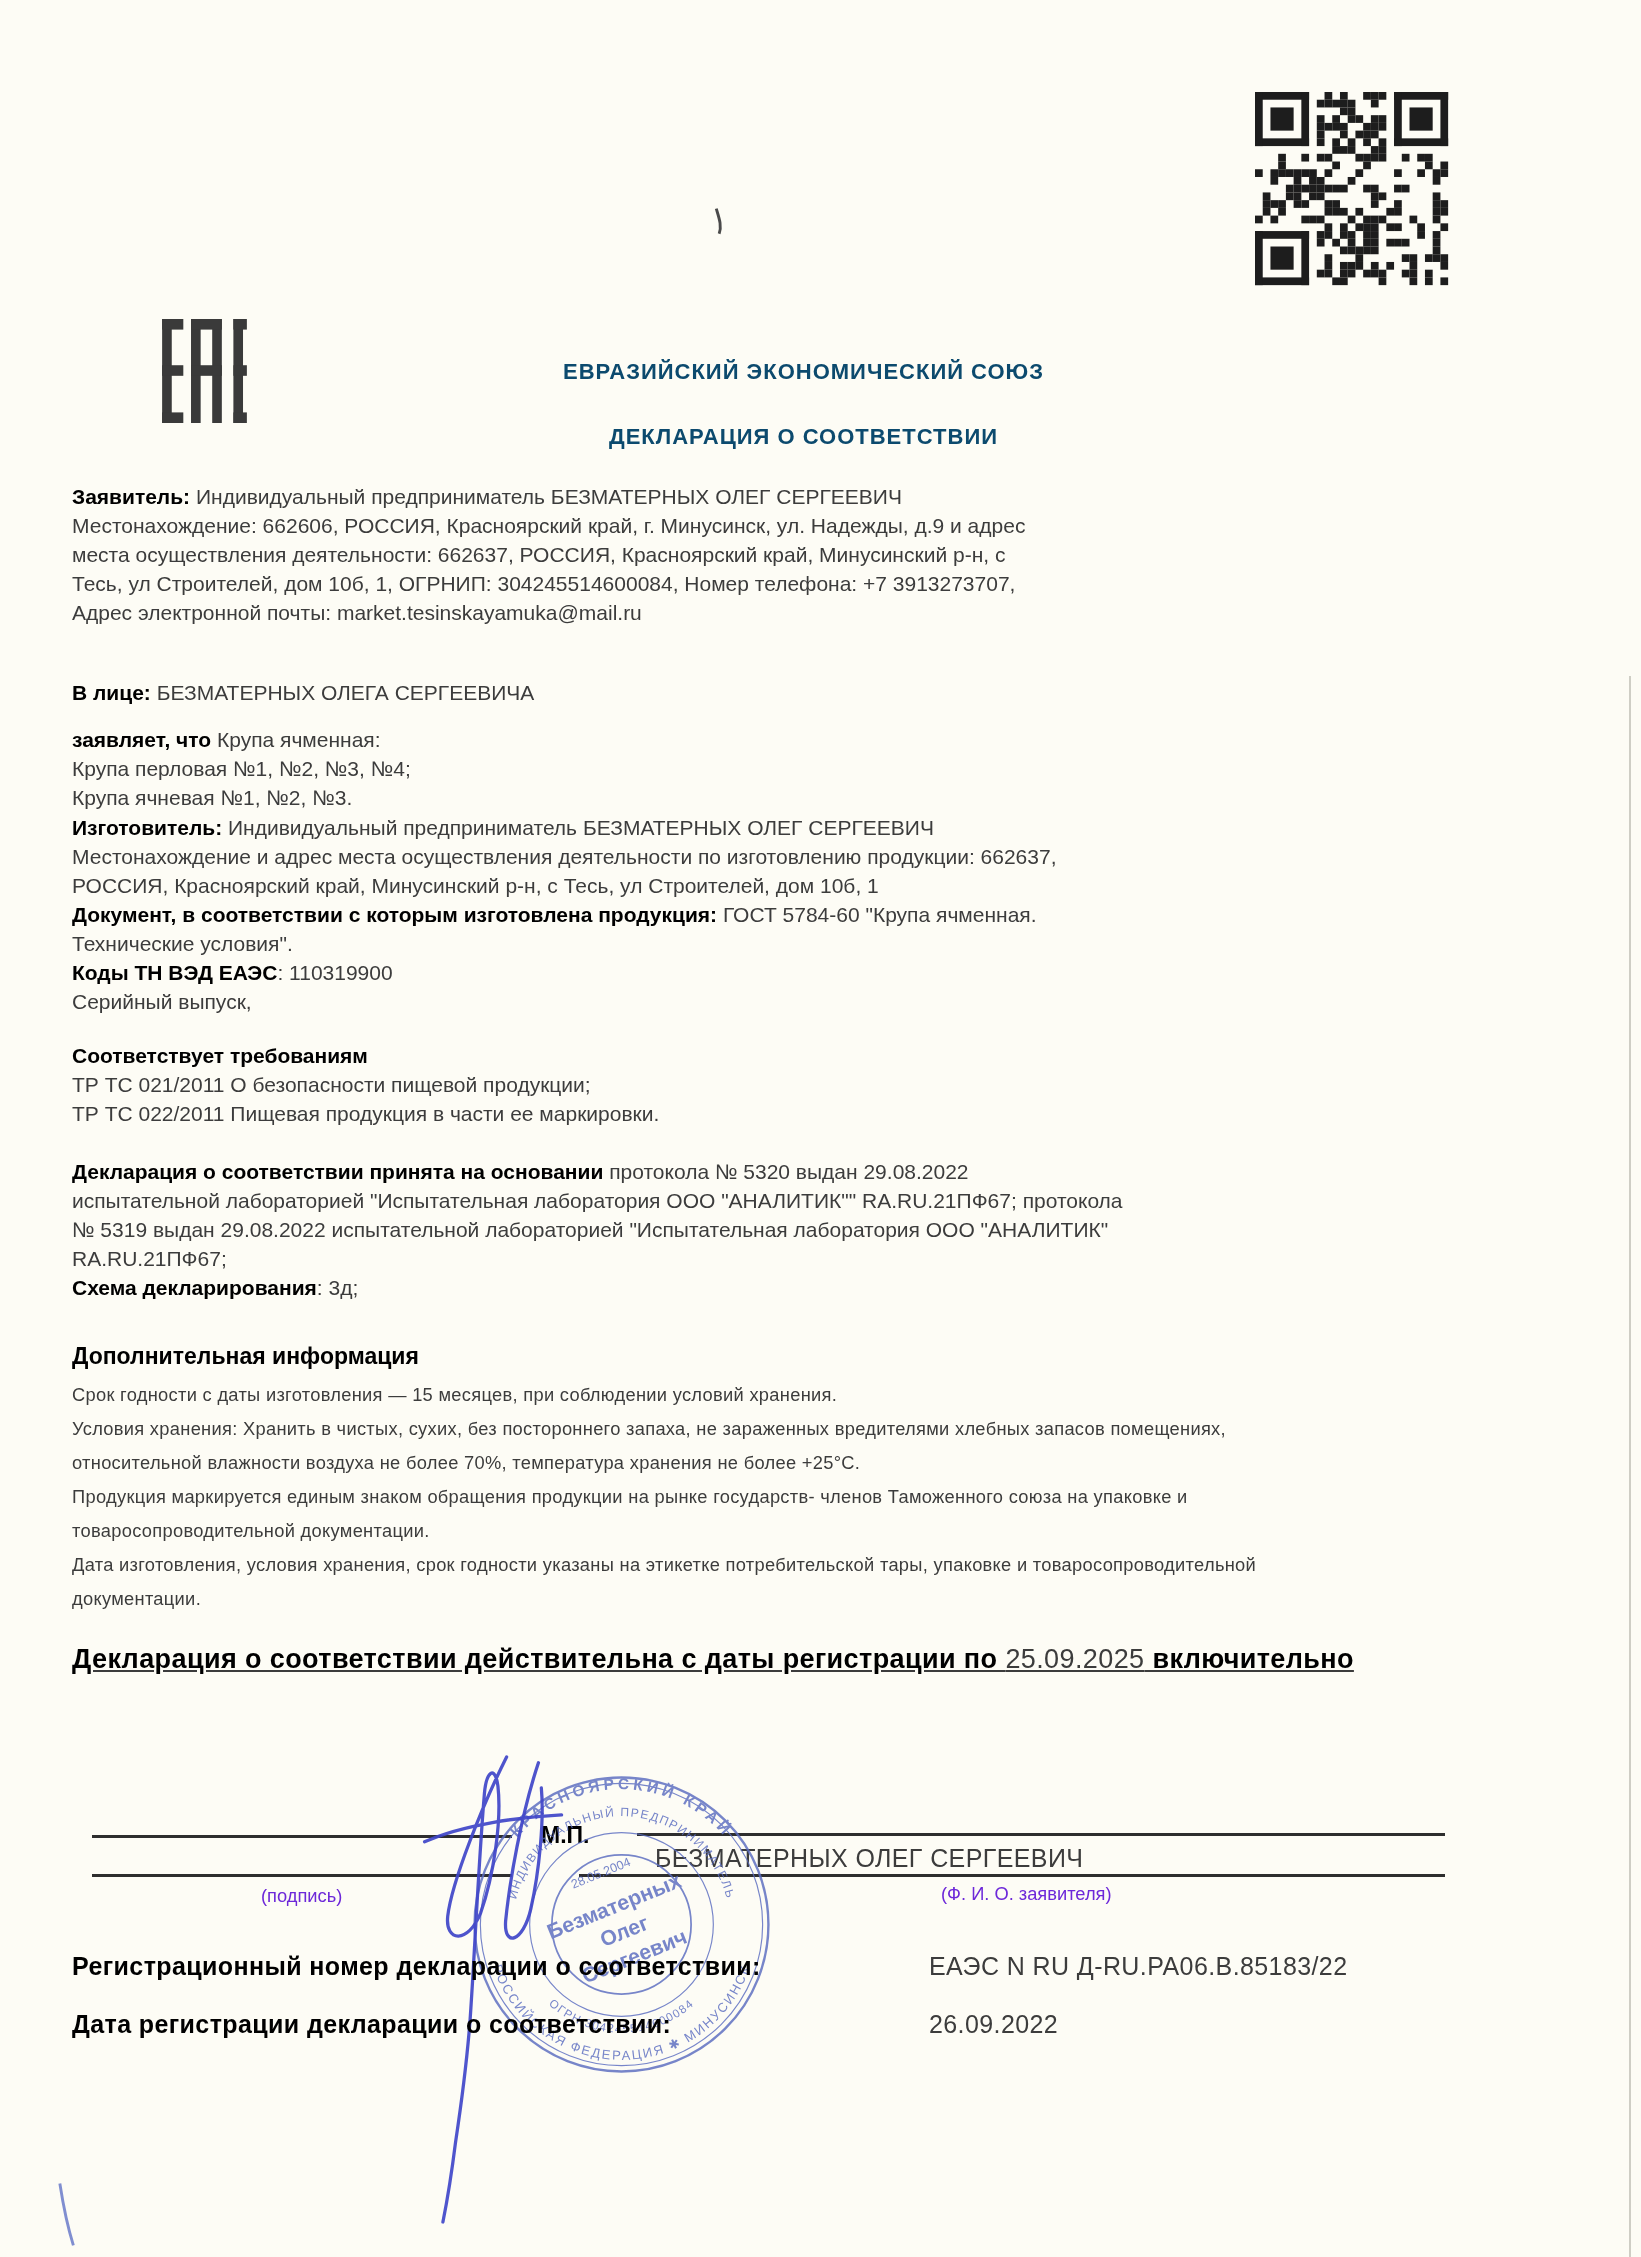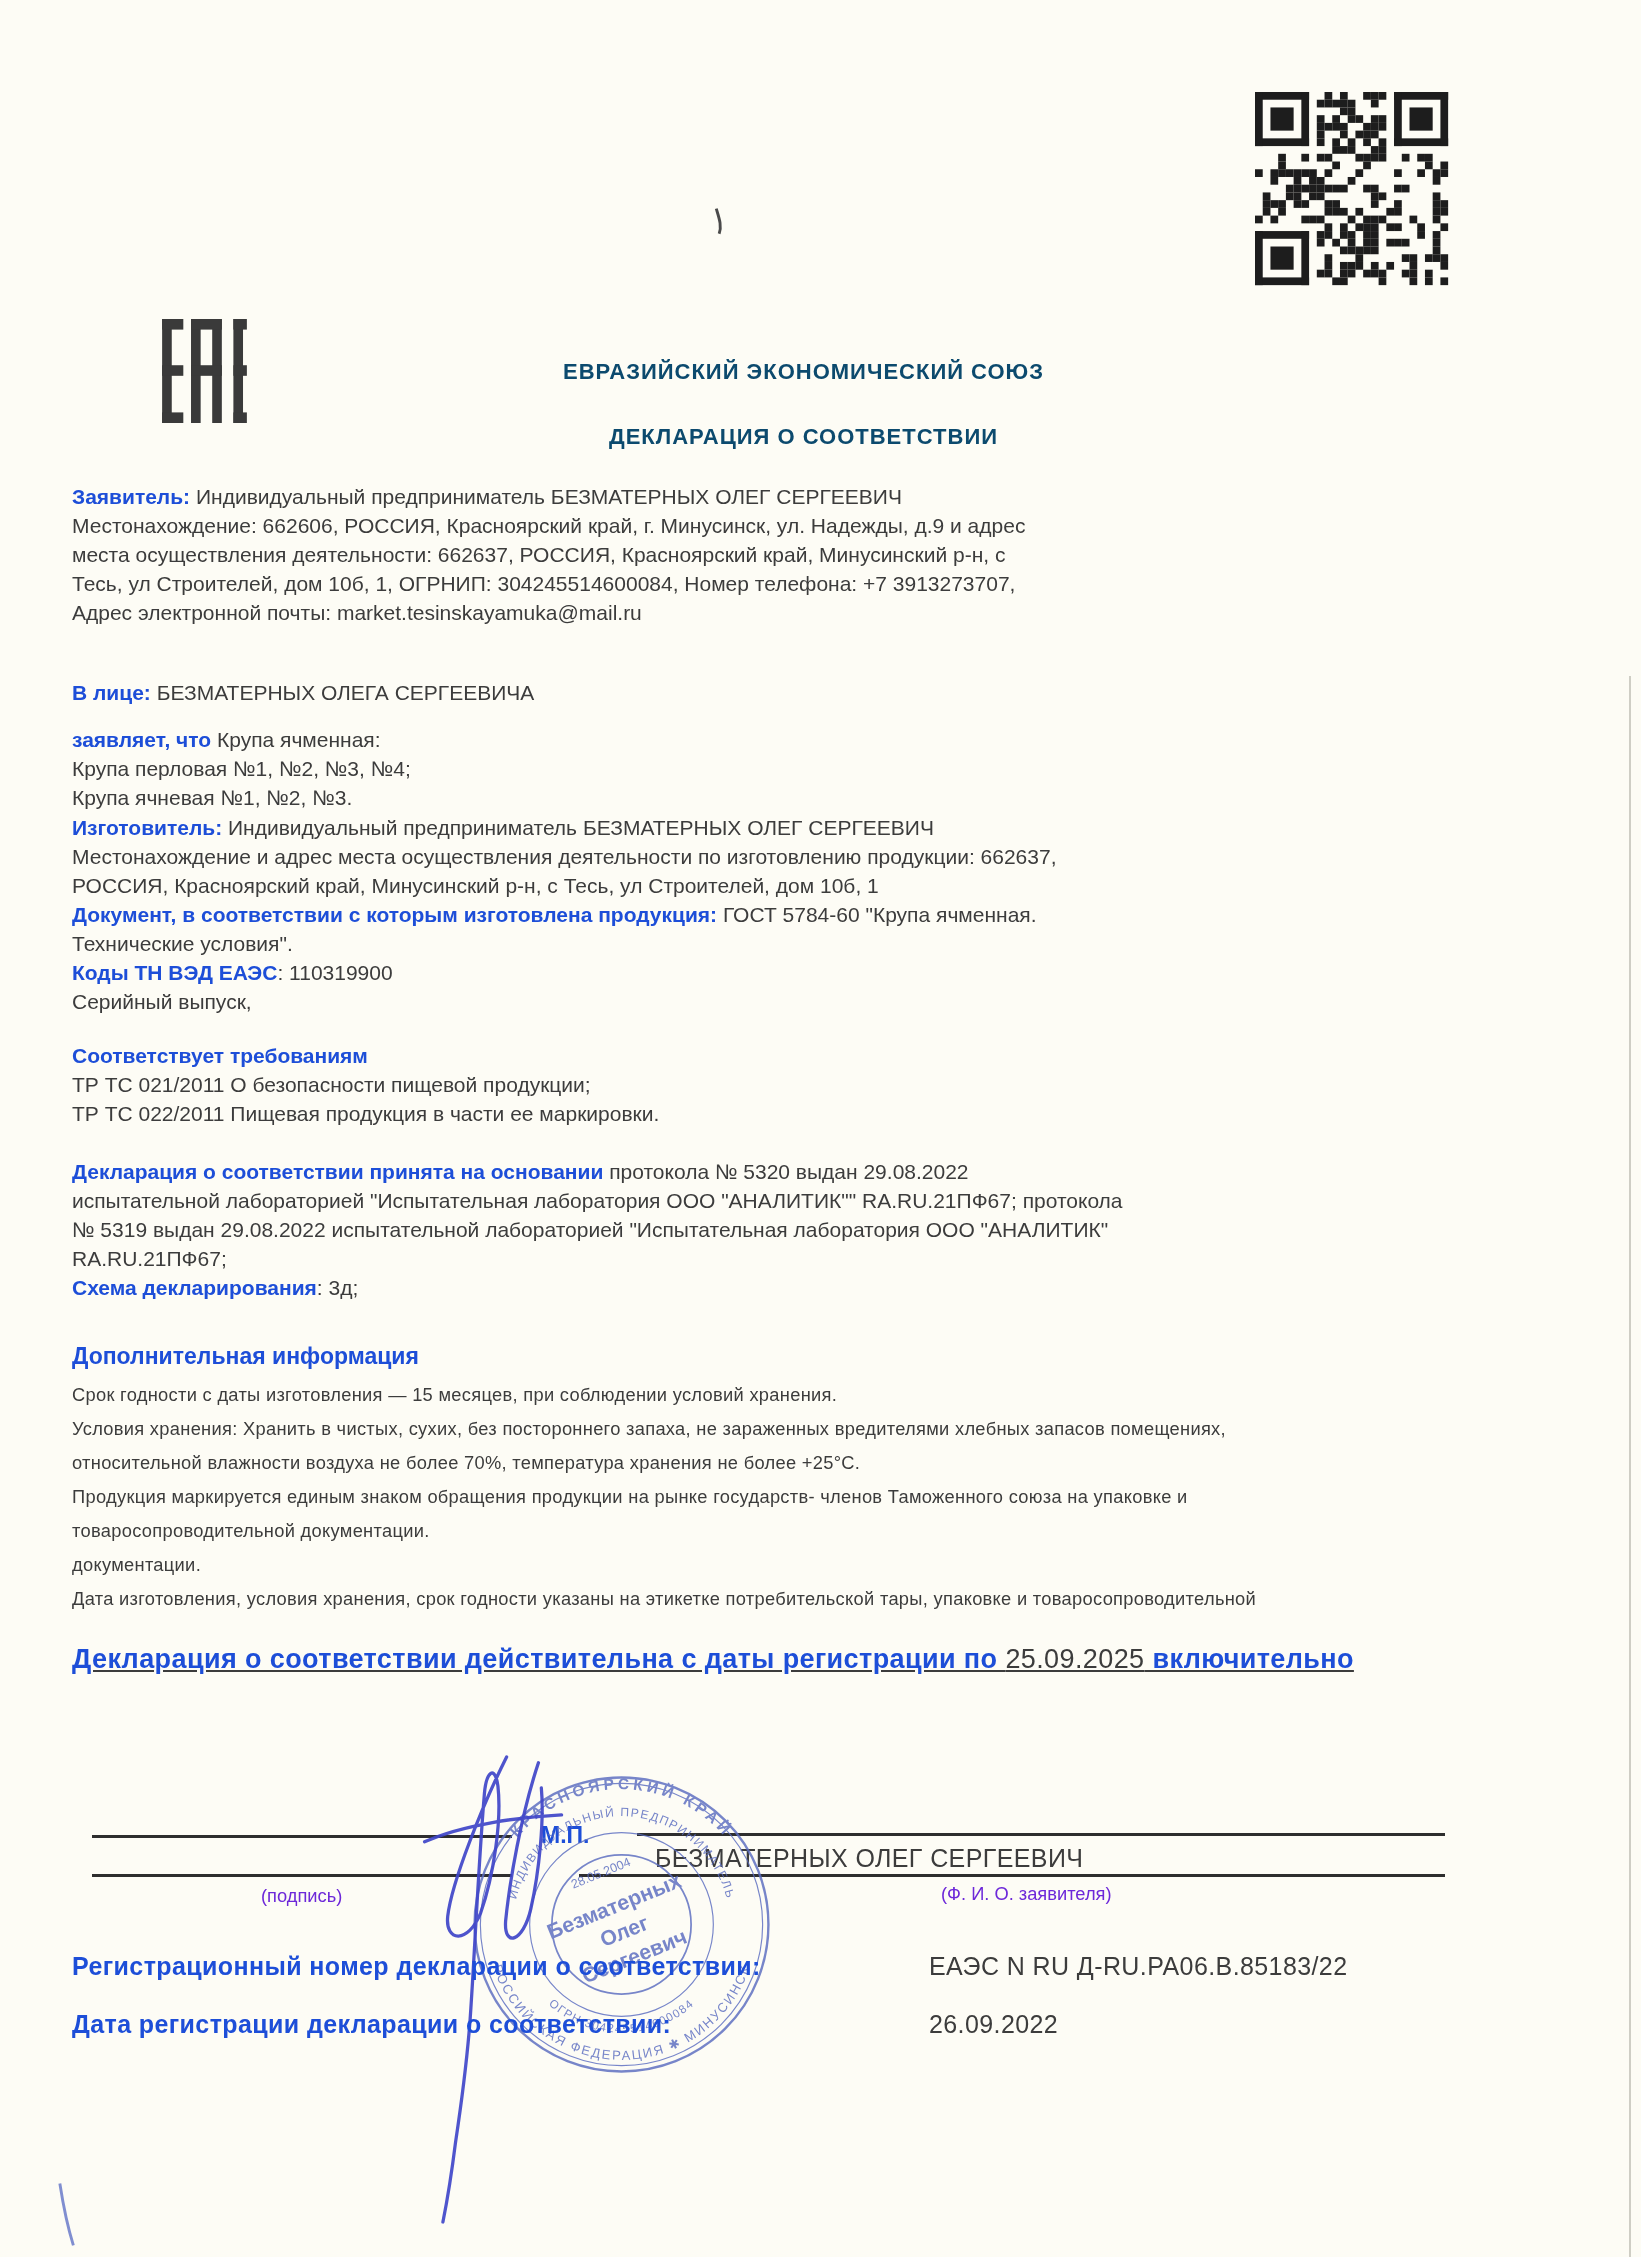--- a/index.html
+++ b/index.html
@@ -1,20 +1,20 @@
 <!DOCTYPE html>
 <html><head>
 <meta charset="utf-8">
 <style>
   html,body{margin:0;padding:0;background:#e8e8e4;}
   .page{position:relative;width:1641px;height:2257px;background:#fdfcf5;overflow:hidden;
         font-family:"Liberation Sans","DejaVu Sans",sans-serif;color:#3c3c3c;}
   .abs{position:absolute;}
   .ln{white-space:nowrap;}
-  b,.b{font-weight:bold;color:#1d4ed8;}
+  b,.b{font-weight:bold;color:#000000;}
   .body-txt{font-size:21px;line-height:29px;}
   .small-txt{font-size:18.3px;line-height:34px;letter-spacing:0.3px;}
   .title{font-size:22px;font-weight:bold;letter-spacing:1px;color:#0c4a6e;text-align:center;}
   .rule{position:absolute;height:2.9px;background:#2e2e2e;}
   .reg-row{font-size:25px;letter-spacing:0.4px;}
   .sig-label{font-size:18.3px;color:#6d28d9;}
   .edge-line{position:absolute;width:1.9px;background:rgba(120,120,108,.35);}
   svg text{font-family:"Liberation Sans","DejaVu Sans",sans-serif;}
 </style>
 </head>
@@ -294,22 +294,22 @@
   </div>
 
   <div class="abs" style="left:72px;top:1343px;">
     <div class="ln b" style="font-size:23px;">Дополнительная информация</div>
     <div class="small-txt" style="margin-top:7.7px;">
       <div class="ln">Срок годности с даты изготовления — 15 месяцев, при соблюдении условий хранения.</div>
       <div class="ln">Условия хранения: Хранить в чистых, сухих, без постороннего запаха, не зараженных вредителями хлебных запасов помещениях,</div>
       <div class="ln">относительной влажности воздуха не более 70%, температура хранения не более +25°С.</div>
       <div class="ln">Продукция маркируется единым знаком обращения продукции на рынке государств- членов Таможенного союза на упаковке и</div>
       <div class="ln">товаросопроводительной документации.</div>
+      <div class="ln">Дата изготовления, условия хранения, срок годности указаны на этикетке потребительской тары, упаковке и товаросопроводительной</div>
       <div class="ln">документации.</div>
-      <div class="ln">Дата изготовления, условия хранения, срок годности указаны на этикетке потребительской тары, упаковке и товаросопроводительной</div>
     </div>
   </div>
 
   <div class="abs ln" style="left:72px;top:1644px;font-size:27px;letter-spacing:0.4px;text-decoration:underline;">
     <b>Декларация о соответствии действительна с даты регистрации по </b><span>25.09.2025</span><b> включительно</b>
   </div>
 
   <div class="rule" style="left:92px;top:1835px;width:420px;"></div>
   <div class="abs b ln" style="left:541px;top:1822px;font-size:23px;">М.П.</div>
   <div class="rule" style="left:637px;top:1833px;width:808px;"></div>

